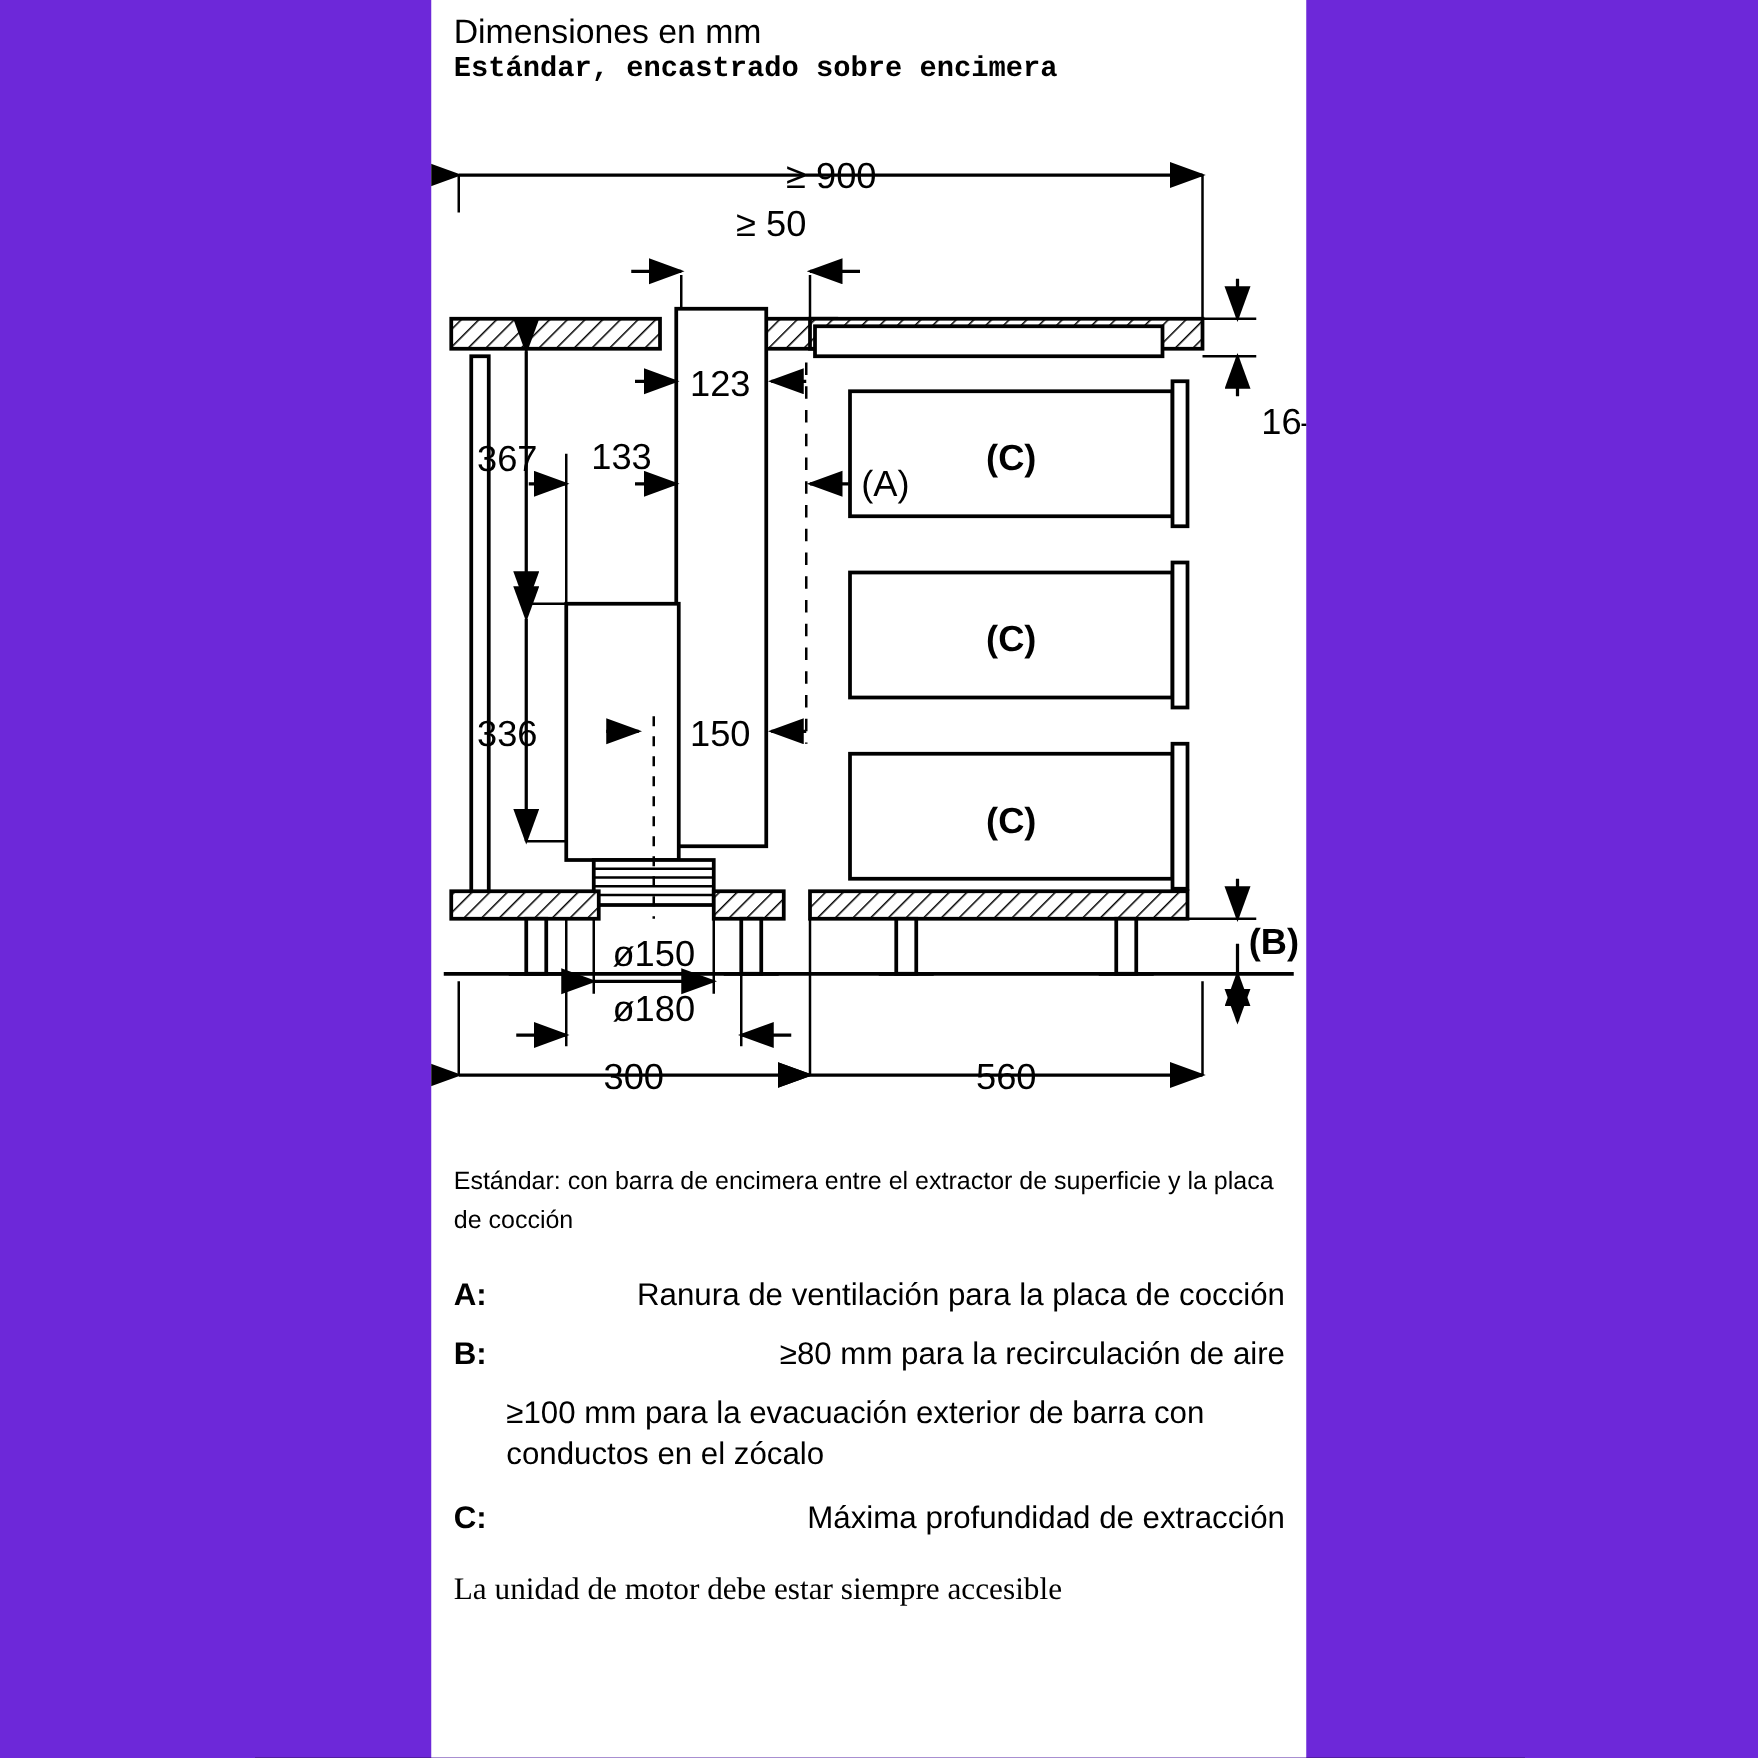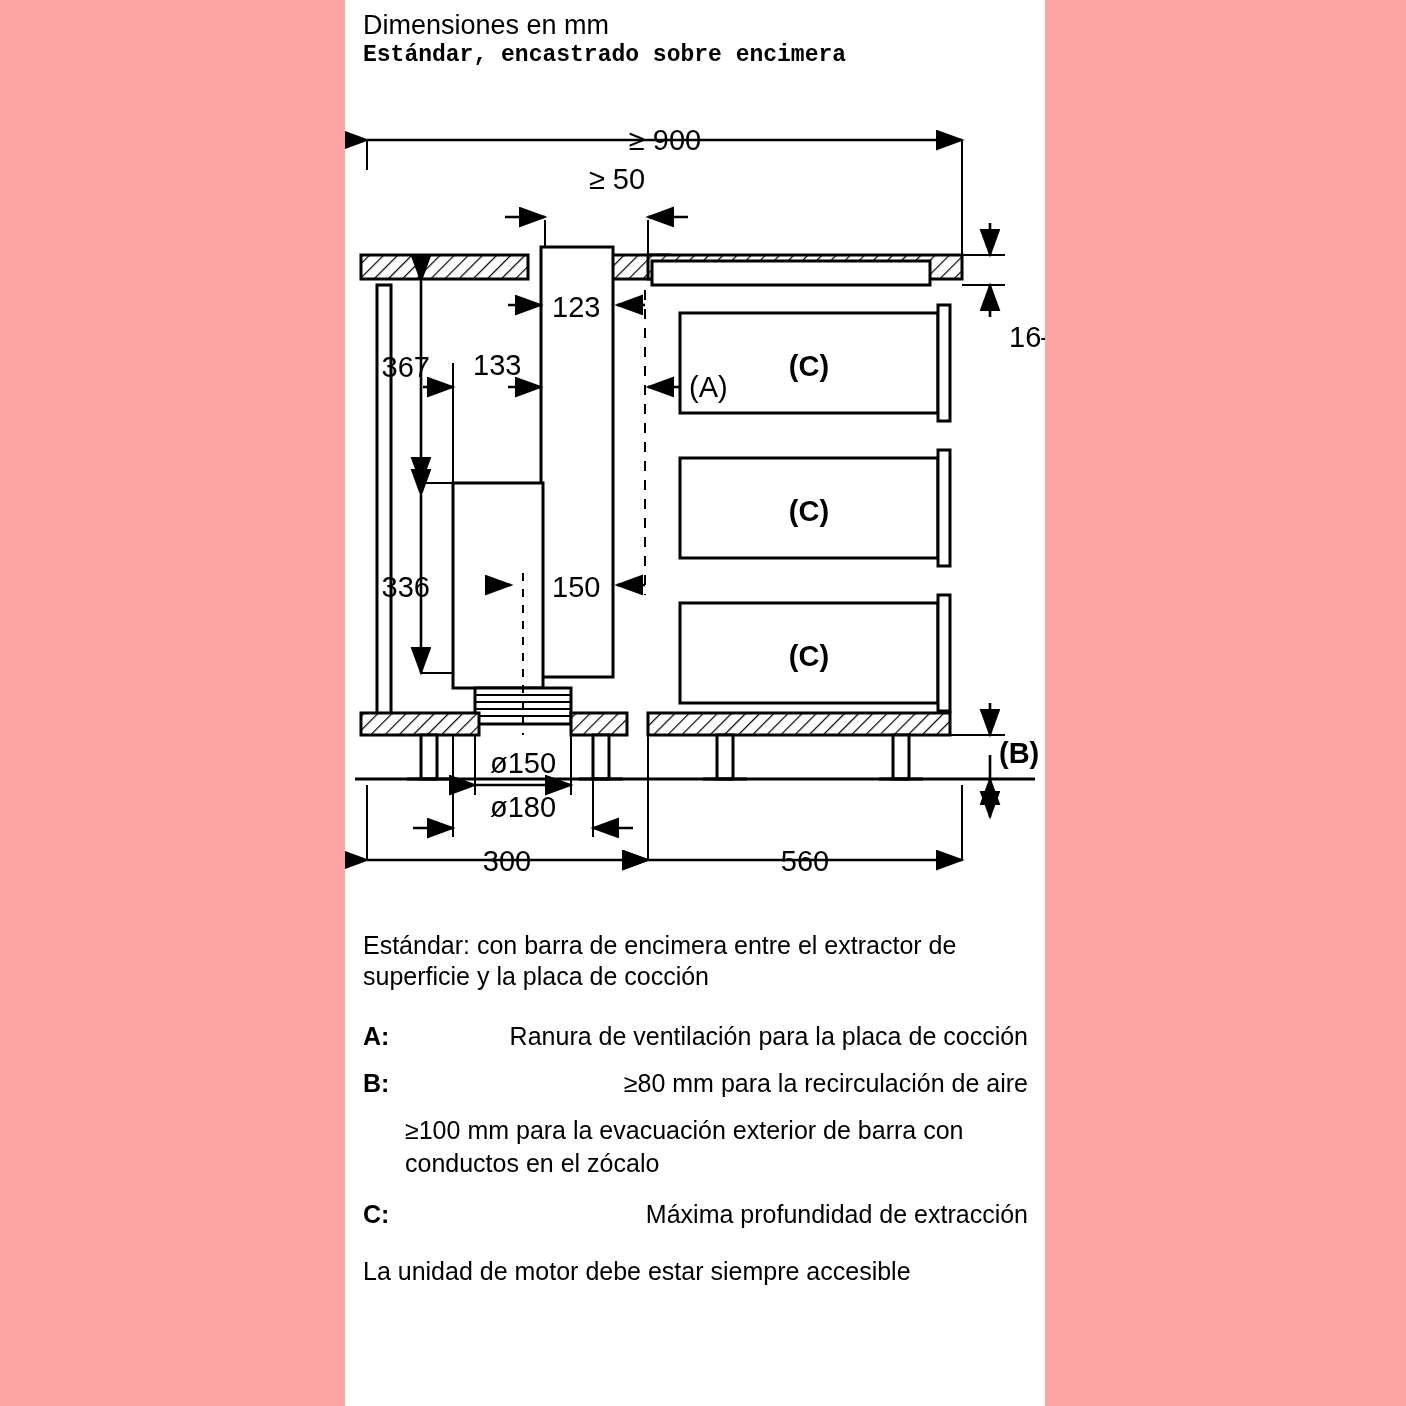--- a/index.html
+++ b/index.html
@@ -2,40 +2,40 @@
 <html><head>
 <meta charset="utf-8">
 <style>
   html,body{margin:0;padding:0;}
   body{
     width:1406px;height:1406px;background:#000;
     font-family:"Liberation Sans", sans-serif;
     overflow:hidden;
   }
   #page{
-    position:relative;width:1406px;height:1406px;background:#fca5a5;
+    position:relative;width:1406px;height:1406px;background:#6d28d9;
   }
   #sheet{
     position:absolute;left:345px;top:0;width:700px;height:1406px;background:#fff;
   }
   .txt{position:absolute;color:#000;white-space:pre;}
   #header1{left:18px;top:10px;font-size:27px;}
   #header2{left:18px;top:42px;font-size:23px;font-weight:bold;font-family:Liberation Mono, monospace;}
 
   #dwg{position:absolute;left:0px;top:95px;width:606px;height:835px;}
   #dwg svg{display:block;}
 
-  .capt{position:absolute;font-size:25px;line-height:31px;color:#000;}
+  .capt{position:absolute;font-size:20px;line-height:31px;color:#000;}
   #cap-std{left:18px;top:930px;width:665px;}
   #leg{position:absolute;left:18px;top:1020px;width:665px;font-size:25px;line-height:33px;}
   .legrow{display:flex;margin-bottom:14px;}
   .legkey{font-weight:bold;flex:0 0 auto;margin-right:8px;}
   .legtxt{flex:1 1 auto;text-align:right;}
   .legplain{margin-bottom:14px;margin-left:42px;}
-  .legplain2{margin-bottom:4px;}
+  .legplain2{margin-bottom:4px;font-family:Liberation Serif, serif;}
 </style>
 </head>
 <body>
 
 <div id="page">
   <div id="sheet">
 
     <div class="txt" id="header1">Dimensiones en mm</div>
     <div class="txt" id="header2">Estándar, encastrado sobre encimera</div>
 

